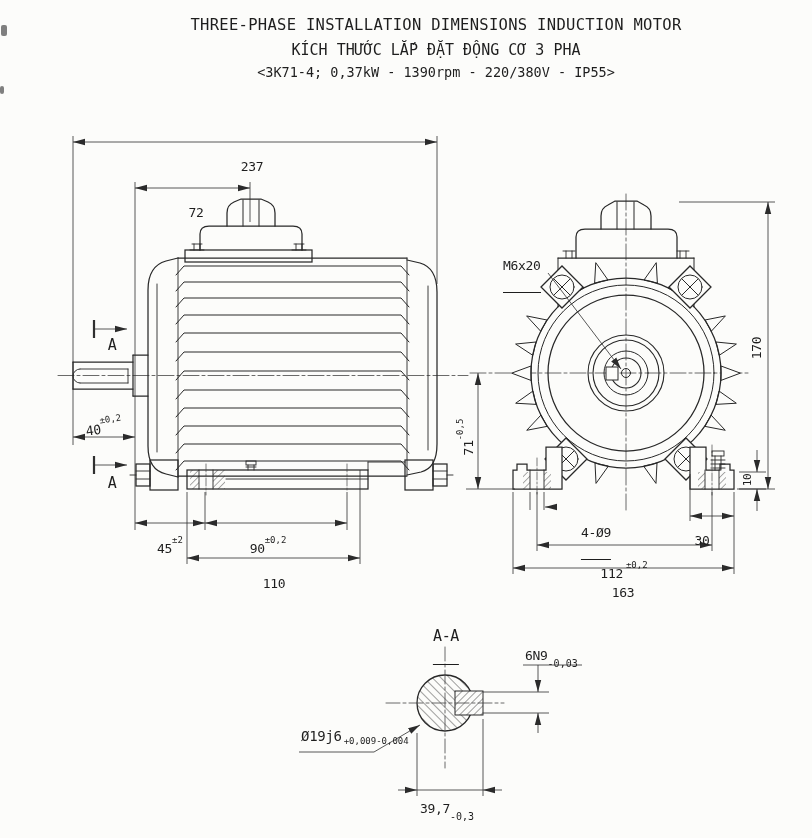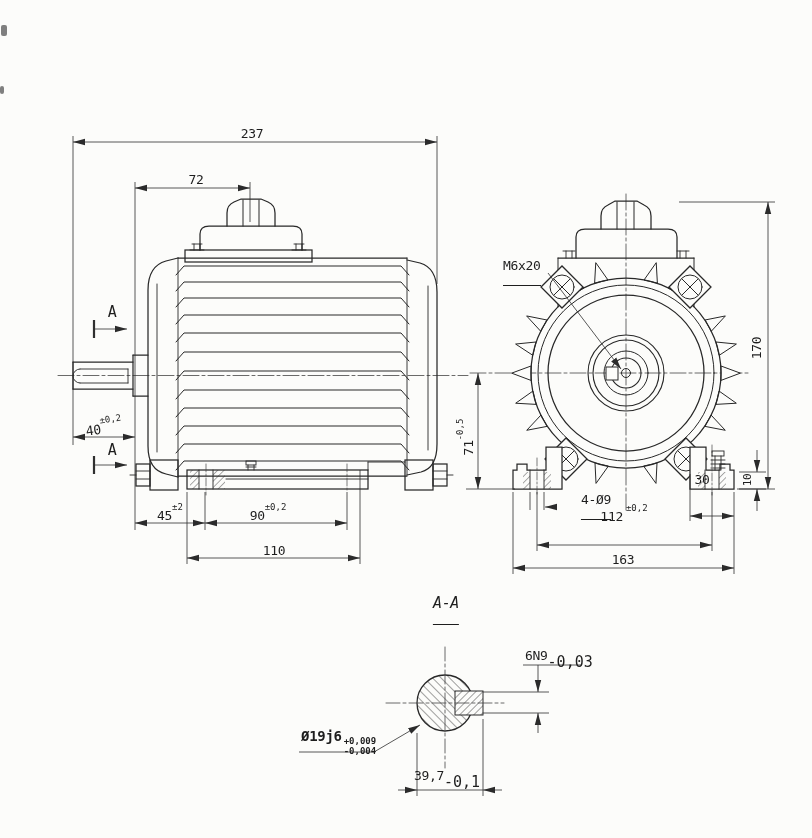--- a/index.html
+++ b/index.html
@@ -1,28 +1,28 @@
 <!DOCTYPE html>
 <html><head>
 <meta charset="utf-8">
 <style>
   html,body{margin:0;padding:0;background:#e8e8e4;}
   .sheet{position:relative;width:812px;height:838px;background:#fcfcfa;overflow:hidden;
          font-family:"DejaVu Sans Mono",monospace;color:#1e1e1e;}
   svg{position:absolute;left:0;top:0;}
   .lbl{position:absolute;font-size:13px;white-space:nowrap;letter-spacing:-0.3px;}
-  .hctr{transform:translateX(-50%);}
+  .hctr{transform:translateX(-50%);margin-top:33px;}
   .vctr{transform:translate(-50%,-50%) rotate(-90deg);}
   .tilt{transform:translateX(-50%) rotate(-8deg);}
   .big{font-size:15px;}
   .sm{font-size:11px;}
-  .ul{border-bottom:1.2px solid #1e1e1e;padding-bottom:12px;}
+  .ul{border-bottom:1.2px solid #1e1e1e;padding-bottom:19px;}
   sup.tol{font-size:9px;position:relative;top:-5px;letter-spacing:0;}
-  sub.tol{font-size:15px;position:relative;top:3px;letter-spacing:0;text-align:right;}
-  .stack{display:inline-flex;flex-direction:column;font-size:9px;line-height:9.5px;
+  sub.tol{font-size:10px;position:relative;top:3px;letter-spacing:0;text-align:right;}
+  .stack{display:inline-flex;font-size:9px;line-height:9.5px;
          vertical-align:-3px;margin-left:2px;letter-spacing:0;}
   .title{position:absolute;left:70px;right:10px;top:16px;text-align:center;}
   .t1{font-size:15.5px;letter-spacing:.3px;}
   .t2{font-size:15px;margin-top:7px;}
   .t3{font-size:13.5px;margin-top:5px;}
   .speck{position:absolute;background:#4a4a4a;border-radius:2px;opacity:.7;}
 </style>
 </head>
 <body>
 
@@ -257,43 +257,48 @@
       <line x1="417" y1="733" x2="417" y2="796"></line>
       <line x1="483" y1="719" x2="483" y2="796"></line>
       <line x1="417" y1="790" x2="483" y2="790"></line>
       <line x1="398" y1="790" x2="417" y2="790" marker-end="url(#ar)"></line>
       <line x1="502" y1="790" x2="483" y2="790" marker-end="url(#ar)"></line>
       <line x1="299" y1="752" x2="374" y2="752"></line>
       <line x1="374" y1="752" x2="420" y2="725" marker-end="url(#ar)"></line>
     </g>
   </svg>
 
+  <div class="title">
+    <div class="t1">THREE-PHASE INSTALLATION DIMENSIONS INDUCTION MOTOR</div>
+    <div class="t2">KÍCH THƯỚC LẮP ĐẶT ĐỘNG CƠ 3 PHA</div>
+    <div class="t3">&lt;3K71-4; 0,37kW - 1390rpm - 220/380V - IP55&gt;</div>
+  </div>
 
   <div class="lbl hctr" style="left:252px;top:126px;">237</div>
   <div class="lbl hctr" style="left:196px;top:172px;">72</div>
   <div class="lbl tilt" style="left:104px;top:420px;"><span>40</span><sup class="tol">±0,2</sup></div>
   <div class="lbl hctr" style="left:170px;top:507px;"><span>45</span><sup class="tol">±2</sup></div>
   <div class="lbl hctr" style="left:268px;top:507px;"><span>90</span><sup class="tol">±0,2</sup></div>
   <div class="lbl hctr" style="left:274px;top:543px;">110</div>
   <div class="lbl big hctr" style="left:112px;top:303px;">A</div>
   <div class="lbl big hctr" style="left:112px;top:441px;">A</div>
 
   <div class="lbl ul" style="left:503px;top:258px;">M6x20</div>
   <div class="lbl vctr" style="left:468px;top:437px;"><span>71</span><sup class="tol">-0,5</sup></div>
   <div class="lbl vctr" style="left:756px;top:348px;">170</div>
   <div class="lbl sm vctr" style="left:747px;top:480px;">10</div>
   <div class="lbl ul hctr" style="left:596px;top:492px;">4-Ø9</div>
-  <div class="lbl hctr" style="left:702px;top:472px;">30</div>
-  <div class="lbl hctr" style="left:624px;top:508px;text-align:right;"><span>112</span><sup class="tol" style="margin-left:3px;">±0,2</sup></div>
+  <div class="lbl hctr" style="left:702px;top:500px;">30</div>
+  <div class="lbl hctr" style="left:624px;top:532px;text-align:right;"><span>112</span><sup class="tol" style="margin-left:3px;">±0,2</sup></div>
   <div class="lbl hctr" style="left:623px;top:552px;">163</div>
 
-  <div class="lbl big ul hctr" style="left:446px;top:594px;font-style:italic;">A-A</div>
+  <div class="lbl big ul hctr" style="left:446px;top:594px;">A-A</div>
   <div class="lbl" style="left:525px;top:648px;"><span>6N9</span><sub class="tol">-0,03</sub></div>
-  <div class="lbl" style="left:301px;top:728px;font-size:14px;font-weight:bold;"><span>Ø19j6</span><span class="stack">
+  <div class="lbl" style="left:301px;top:728px;font-size:14px;"><span>Ø19j6</span><span class="stack">
         <span>+0,009</span>
         <span>-0,004</span>
       </span></div>
-  <div class="lbl hctr" style="left:447px;top:768px;"><span>39,7</span><sub class="tol">-0,1</sub></div>
+  <div class="lbl hctr" style="left:447px;top:768px;"><span>39,7</span><sub class="tol">-0,3</sub></div>
 
   <div class="speck" style="left:1px;top:25px;width:6px;height:11px;"></div>
   <div class="speck" style="left:0px;top:86px;width:4px;height:8px;"></div>
 
 </div>
 
 </body></html>

